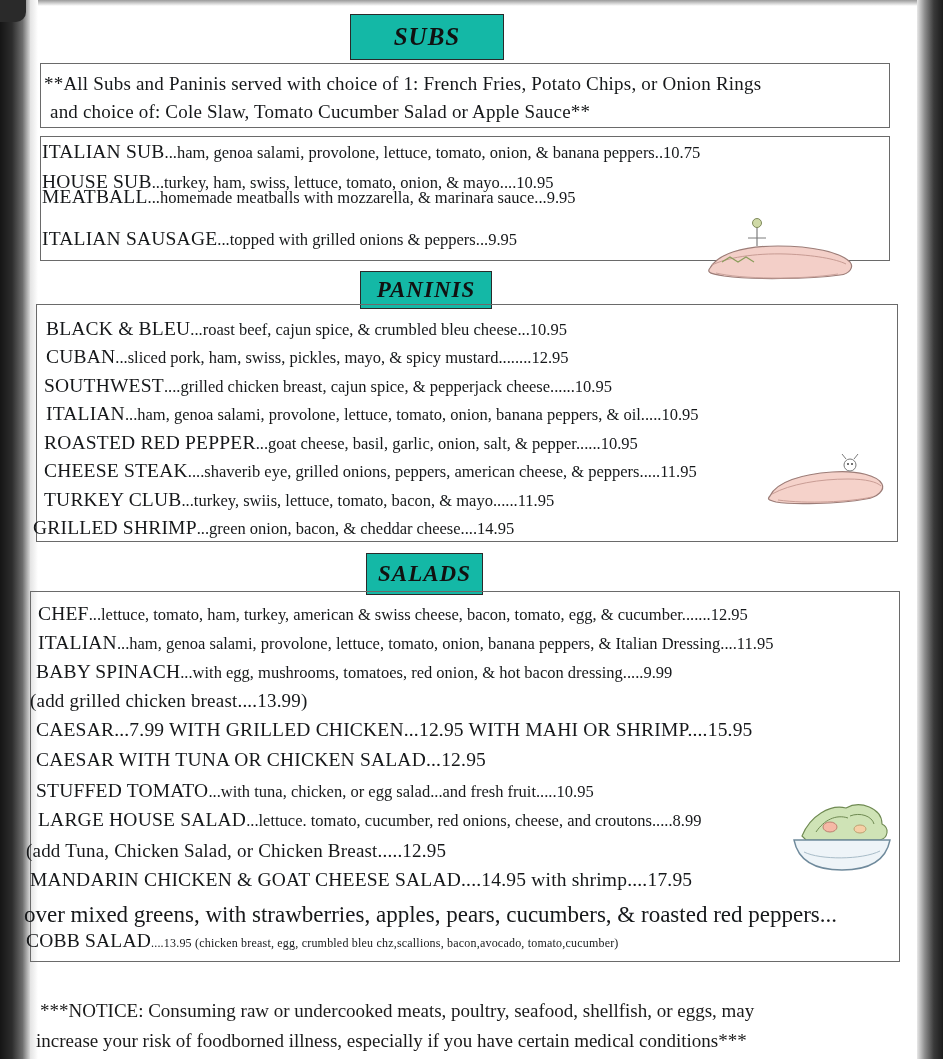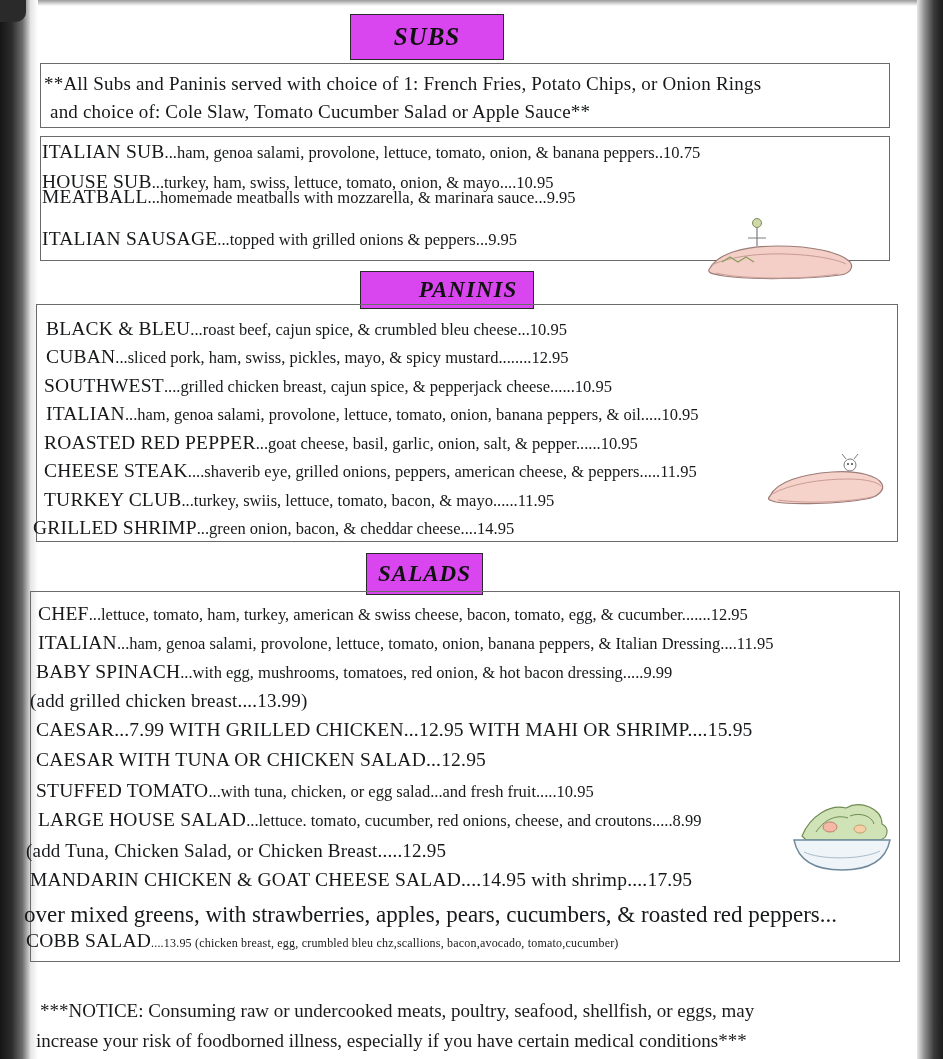--- a/index.html
+++ b/index.html
@@ -56,21 +56,21 @@
     position: absolute;
     left: 34px; top: 4px;
     width: 880px; height: 1055px;
     background: #ffffff;
   }
 
   
   .section-title {
     position: absolute;
     border: 1.5px solid #2a2a2a;
-    background: #d946ef;
+    background: #14b8a6;
     text-align: center;
     font-style: italic;
     font-weight: bold;
     letter-spacing: 1px;
     color: #111;
   }
 
   
   .block {
     position: absolute;
@@ -142,21 +142,21 @@
       <path d="M10 52 C18 38 42 30 78 30 C112 30 140 36 150 46 C154 51 150 58 140 59 C110 63 52 64 24 60 C12 58 6 57 10 52 Z" fill="#f3cfc8" stroke="#9c7d78" stroke-width="1.2"></path>
       <path d="M12 49 C26 42 54 37 86 38 C114 39 136 43 146 48" fill="none" stroke="#c79b93" stroke-width="1"></path>
       <path d="M16 57 C40 63 100 64 138 58" fill="none" stroke="#caa39c" stroke-width="1"></path>
       <path d="M22 46 L30 41 L38 46 L46 41 L54 46" fill="none" stroke="#8a9d5b" stroke-width="1.2"></path>
       <line x1="57" y1="8" x2="57" y2="30" stroke="#7d7d7d" stroke-width="1.2"></line>
       <circle cx="57" cy="7" r="4.5" fill="#cfd9a6" stroke="#7f8a5c" stroke-width="1"></circle>
       <path d="M48 22 L66 22" stroke="#7d7d7d" stroke-width="1"></path>
     </svg>
   </div>
 
-  <div class="section-title" style="left:360px; top:271px; width:130px; height:36px; line-height:36px; font-size:23px;padding-left:42px;">
+  <div class="section-title" style="left:360px; top:271px; width:130px; height:36px; line-height:36px; font-size:23px;">
     <span>PANINIS</span>
   </div>
 
   <div class="block" style="left:36px; top:304px; width:862px; height:238px;"></div>
 
   <div class="line" style="left:46px; top:318px;">
     <span class="lead">BLACK &amp; BLEU</span><span class="desc">...roast beef, cajun spice, &amp; crumbled bleu cheese...10.95</span>
   </div>
   <div class="line" style="left:46px; top:346px;">
     <span class="lead">CUBAN</span><span class="desc">...sliced pork, ham, swiss, pickles, mayo, &amp; spicy mustard........12.95</span>

